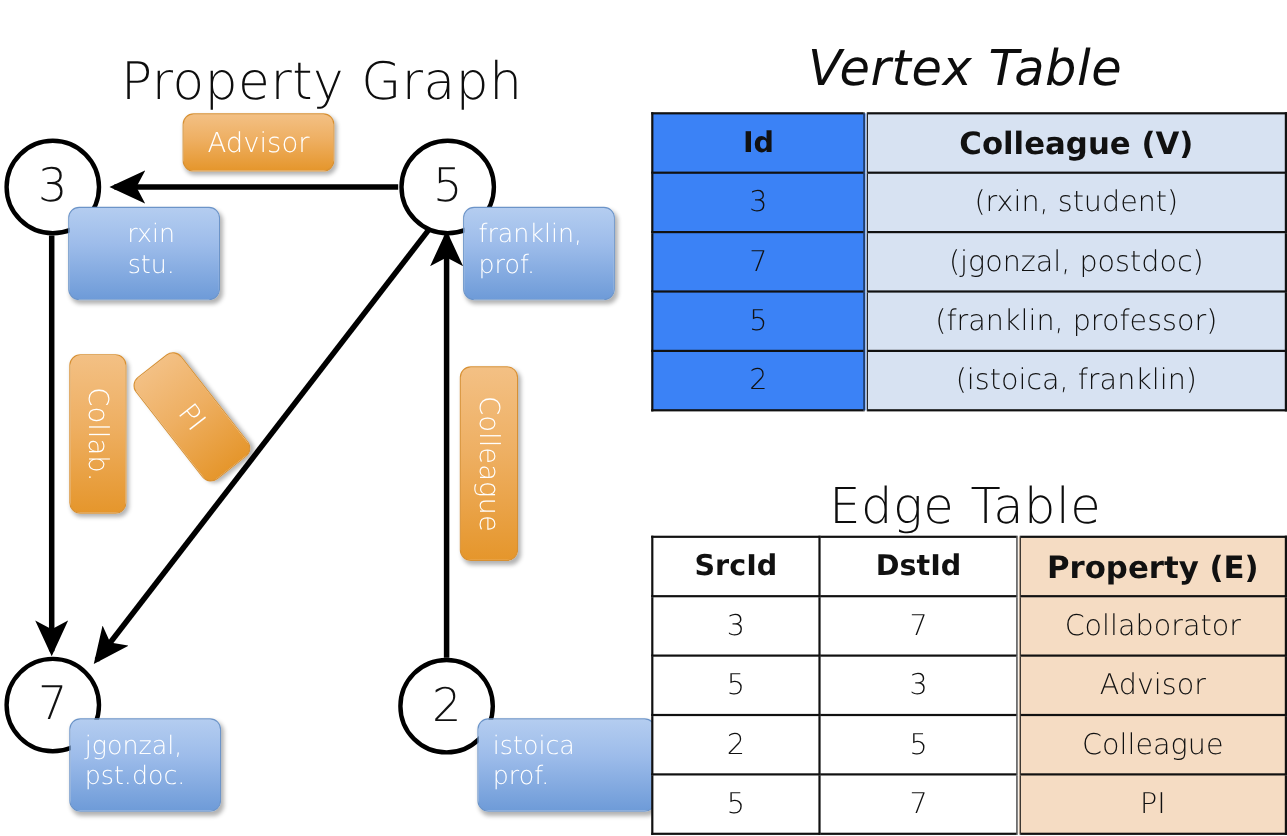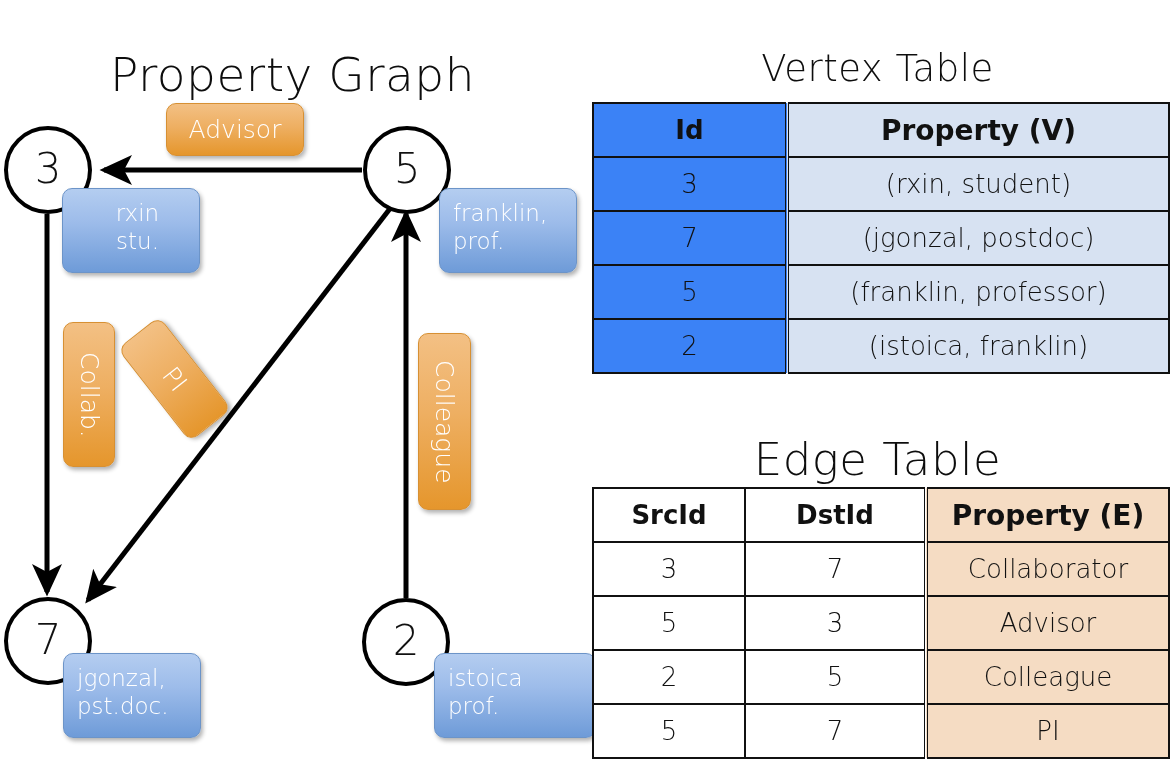--- a/index.html
+++ b/index.html
@@ -7,21 +7,21 @@
        font-family:"Liberation Sans", sans-serif;color:#1a1a1a;}
 
   .title{
     position:absolute;text-align:center;
     font-family:"DejaVu Sans", sans-serif;
     font-weight:300;letter-spacing:.5px;color:#0d0d0d;
     white-space:nowrap;
     margin-top:35px;
   }
   #title-property-graph{left:0;top:12px;width:585px;font-size:47px;}
-  #title-vertex-table{left:585px;top:12px;width:585px;font-size:37px;}
+  #title-vertex-table{left:585px;top:0;width:585px;font-size:45px;font-style:italic;}
   #title-edge-table{left:585px;top:398px;width:585px;font-size:45px;}
 
   
   #graph-panel{position:absolute;left:0;top:0;width:585px;height:760px;}
   #graph-edges{position:absolute;left:0;top:0;width:585px;height:760px;}
 
   .node{
     position:absolute;width:88px;height:88px;border-radius:50%;
     background:#fff;border:4px solid #000;box-sizing:border-box;
     display:flex;align-items:center;justify-content:center;
@@ -113,21 +113,21 @@
     <span>7</span>
   </div>
   <div class="node" style="left:362px;top:598px;">
     <span>2</span>
   </div>
 
   <div class="vbox" style="left:62px;top:188px;width:138px;height:85px;text-align:center;">
     <div>rxin</div>
     <div>stu.</div>
   </div>
-  <div class="vbox" style="left:421px;top:188px;width:138px;height:85px;margin-left:18px;">
+  <div class="vbox" style="left:421px;top:188px;width:138px;height:85px;">
     <div>franklin,</div>
     <div>prof.</div>
   </div>
   <div class="vbox" style="left:63px;top:653px;width:138px;height:85px;">
     <div>jgonzal,</div>
     <div>pst.doc.</div>
   </div>
   <div class="vbox" style="left:434px;top:653px;width:162px;height:85px;">
     <div>istoica</div>
     <div>prof.</div>
@@ -148,21 +148,21 @@
 
   <div class="ebox vert" style="left:418px;top:333px;width:53px;height:177px;font-size:25px;">
     <span>Colleague</span>
   </div>
 </div>
 
 <table class="grid" id="vertex-table">
   <thead>
     <tr>
       <th class="c-id">Id</th>
-      <th class="c-prop">Property (V)</th>
+      <th class="c-prop">Colleague (V)</th>
     </tr>
   </thead>
   <tbody>
     <tr>
       <td class="c-id">3</td>
       <td class="c-prop">(rxin, student)</td>
     </tr>
     <tr>
       <td class="c-id">7</td>
       <td class="c-prop">(jgonzal, postdoc)</td>

